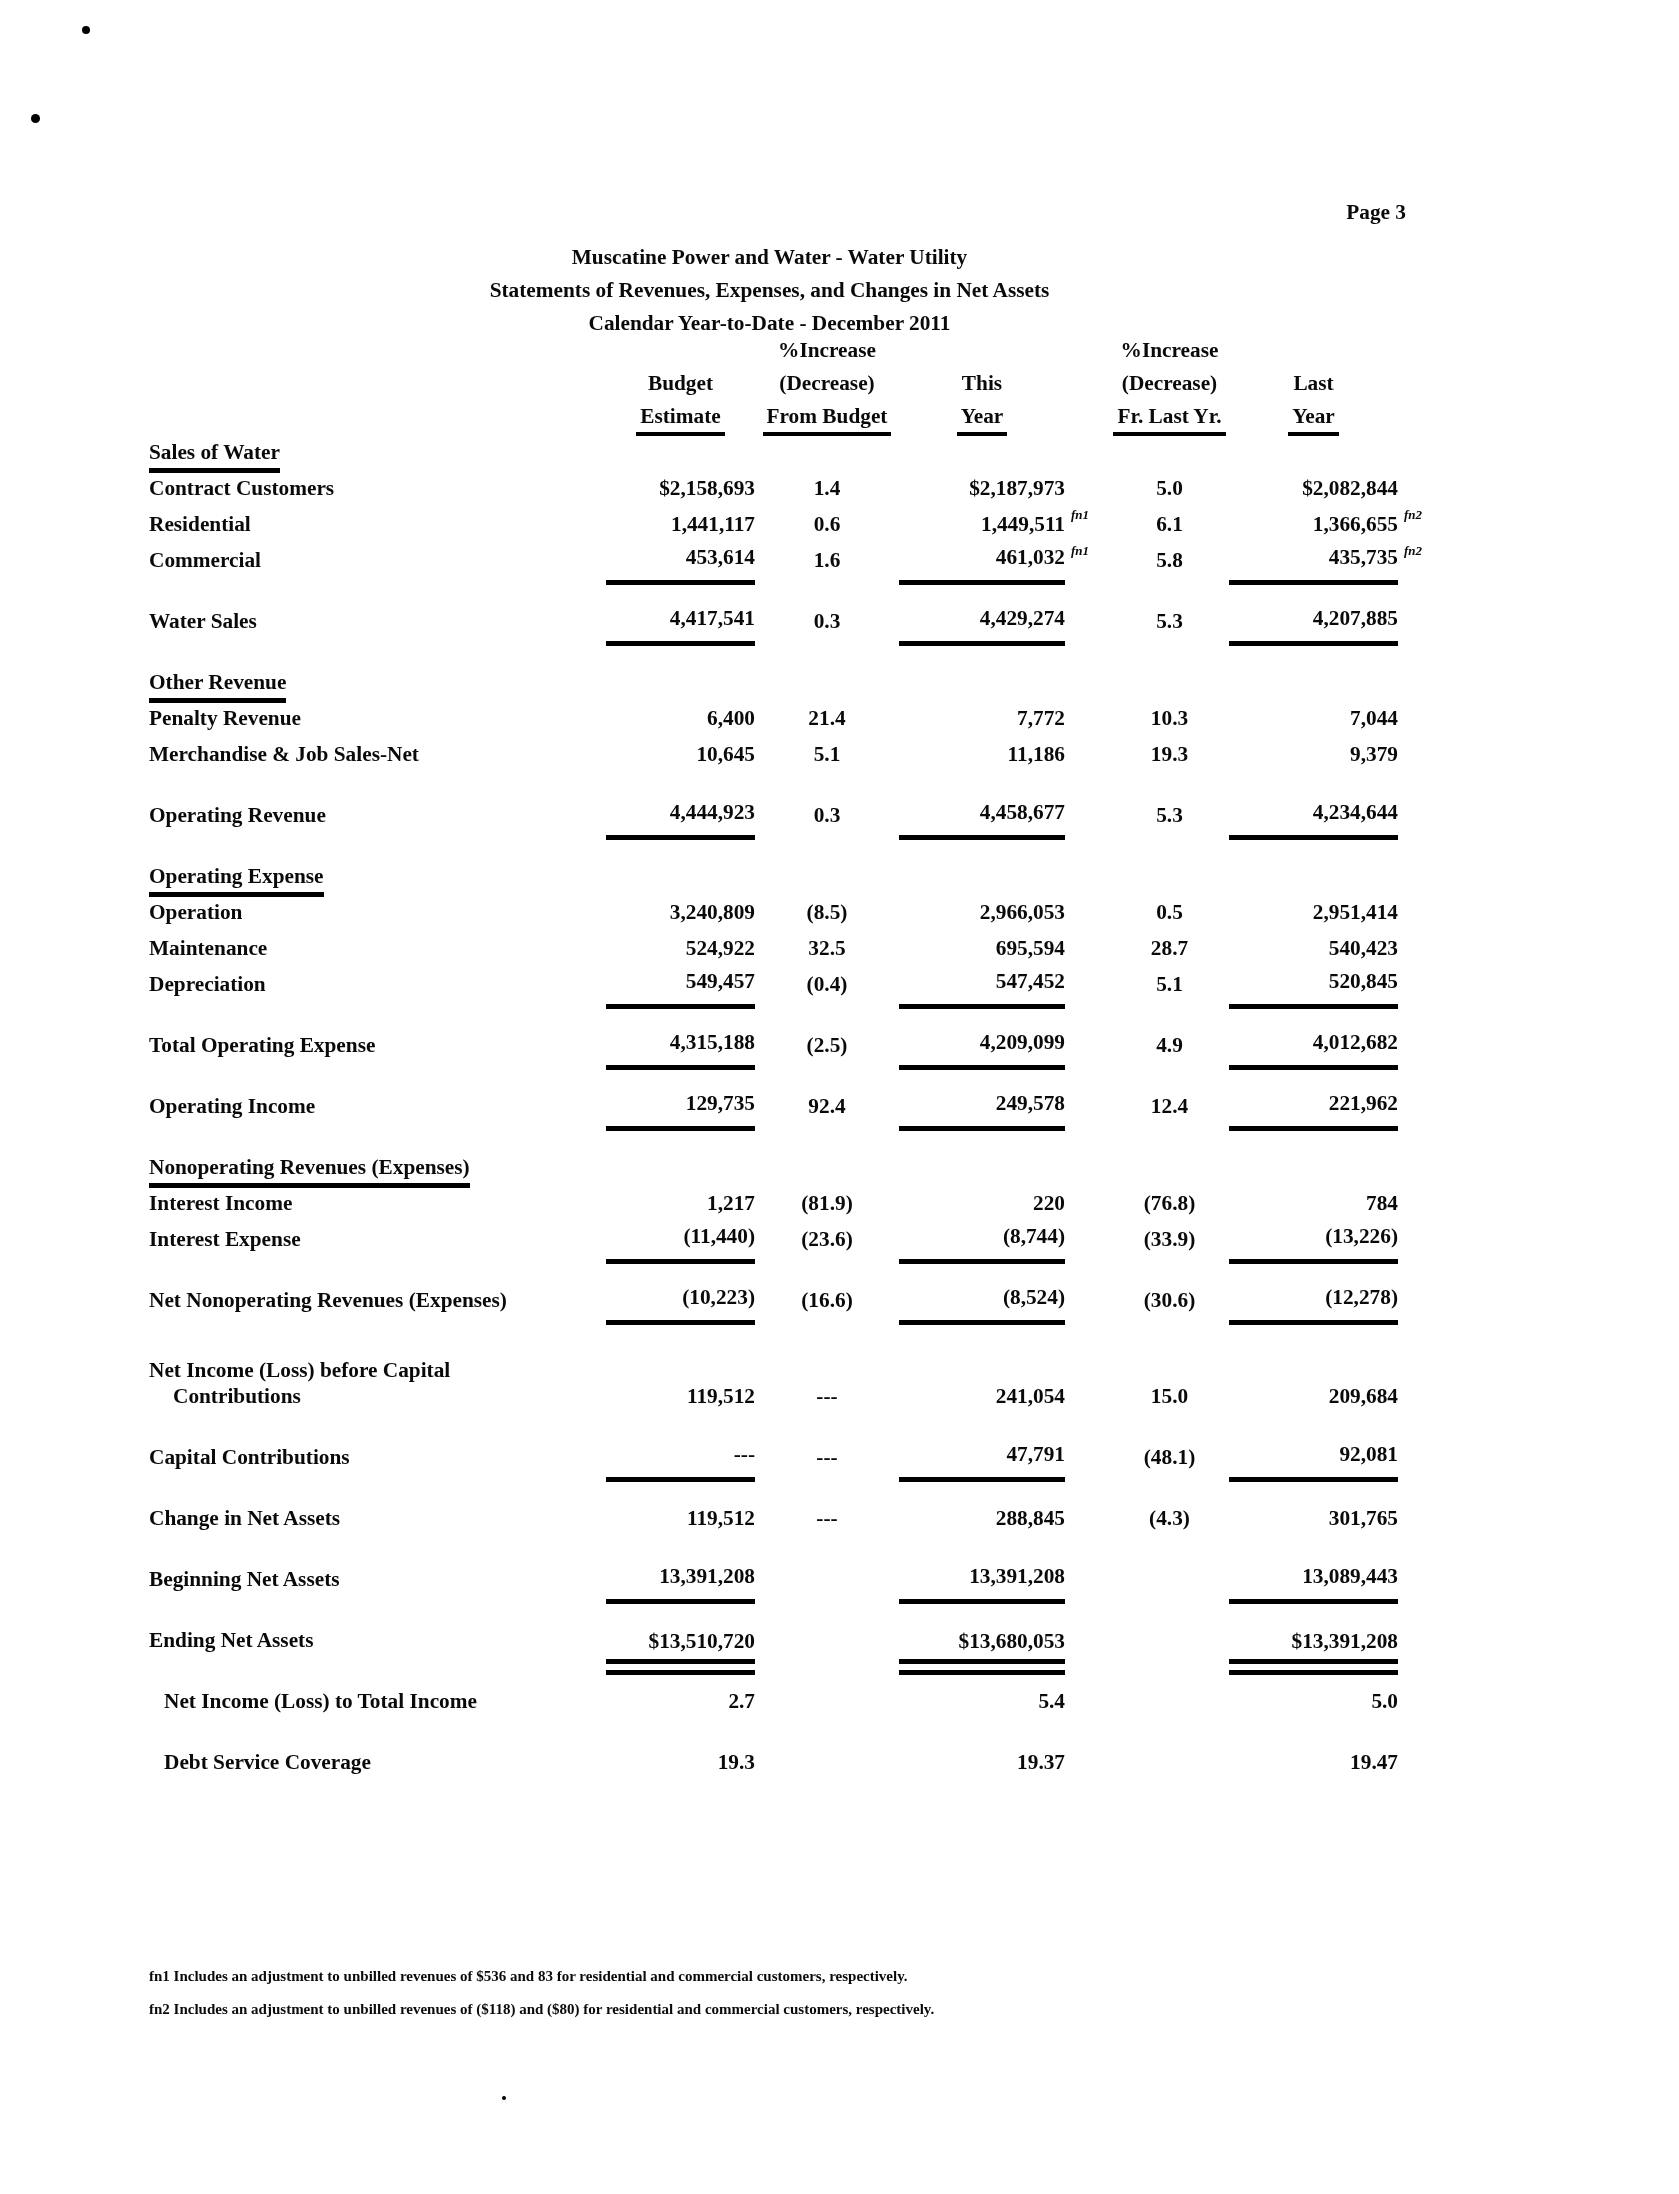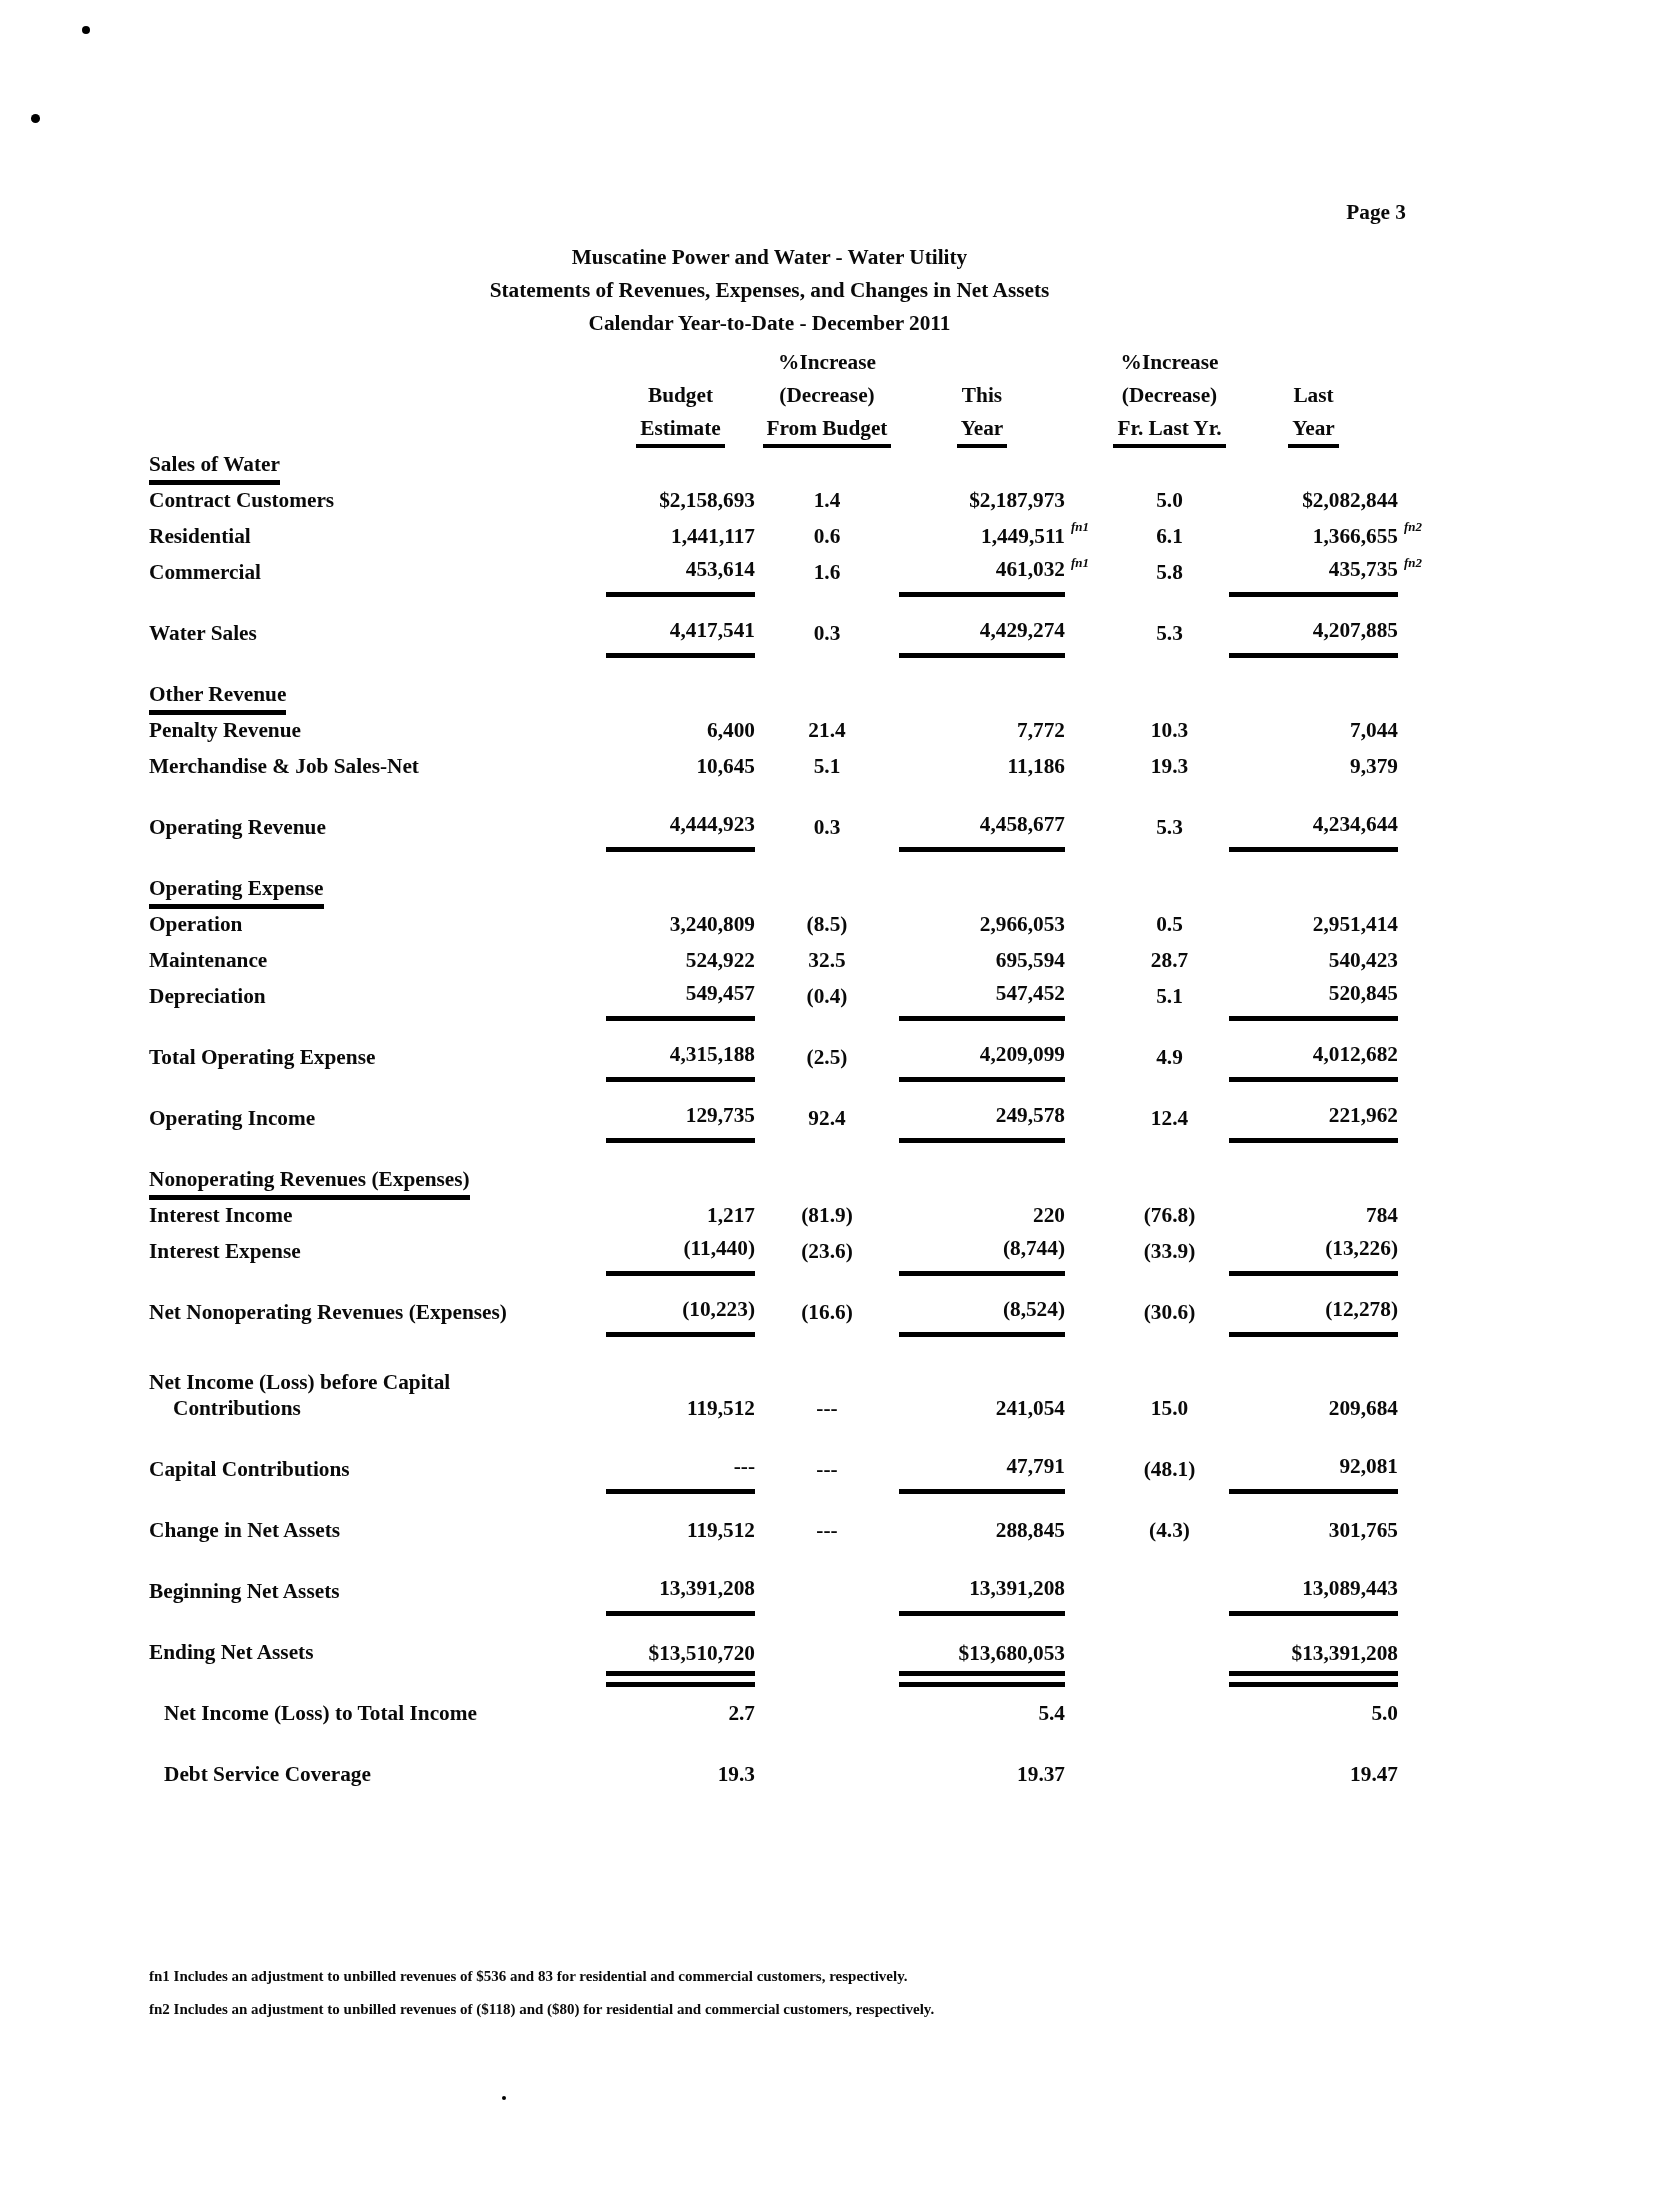--- a/index.html
+++ b/index.html
@@ -5,21 +5,21 @@
   html,body{margin:0;padding:0;}
   body{
     width:1680px;height:2194px;background:#ffffff;position:relative;
     font-family:"Liberation Serif","DejaVu Serif",serif;
     font-weight:700;color:#0a0a0a;font-size:21.3px;
   }
   .speck{position:absolute;background:#000;border-radius:50%;}
   .pageno{position:absolute;top:200px;left:0;width:1406px;text-align:right;}
   .titles{position:absolute;top:241px;left:149px;width:1241px;text-align:center;}
   .titles div{line-height:33px;white-space:nowrap;font-family:Liberation Serif, serif;}
-  .table{position:absolute;left:149px;top:342px;width:1291px;}
+  .table{position:absolute;left:149px;top:330px;width:1291px;}
   .trow{
     display:grid;
     grid-template-columns:457px 149px 144px 166px 45px 119px 169px 42px;
     align-items:end;min-height:36px;line-height:26px;
   }
   .thead .trow{min-height:33px;}
   .tall{min-height:71px;}
   .c{white-space:nowrap;}
   .lab{text-align:left;}
   .num{text-align:right;}

